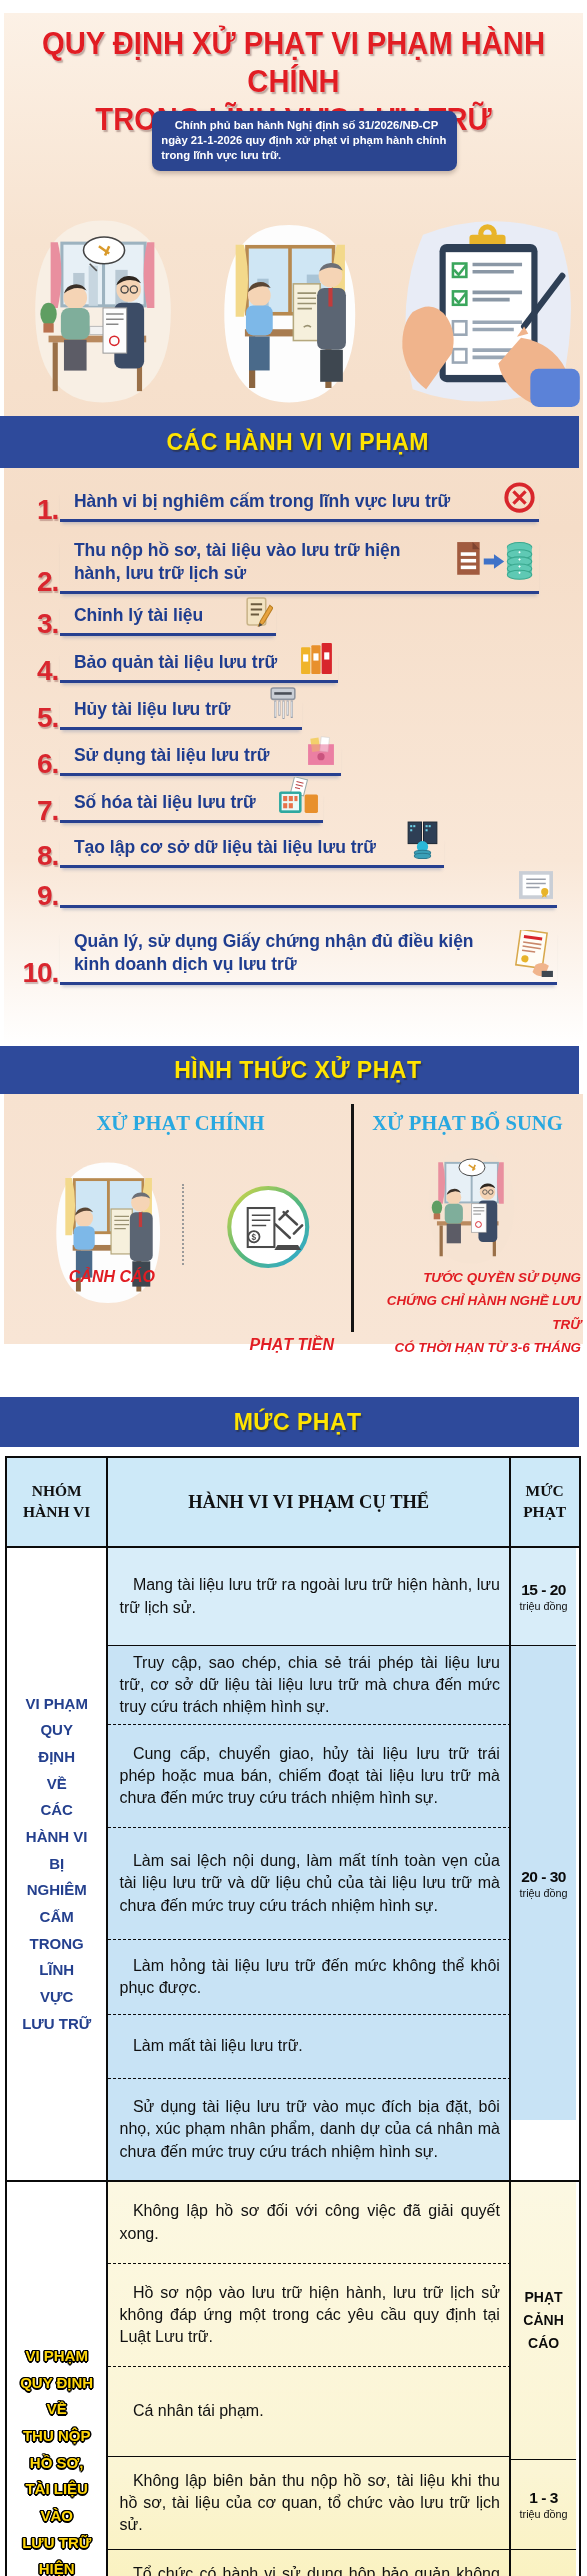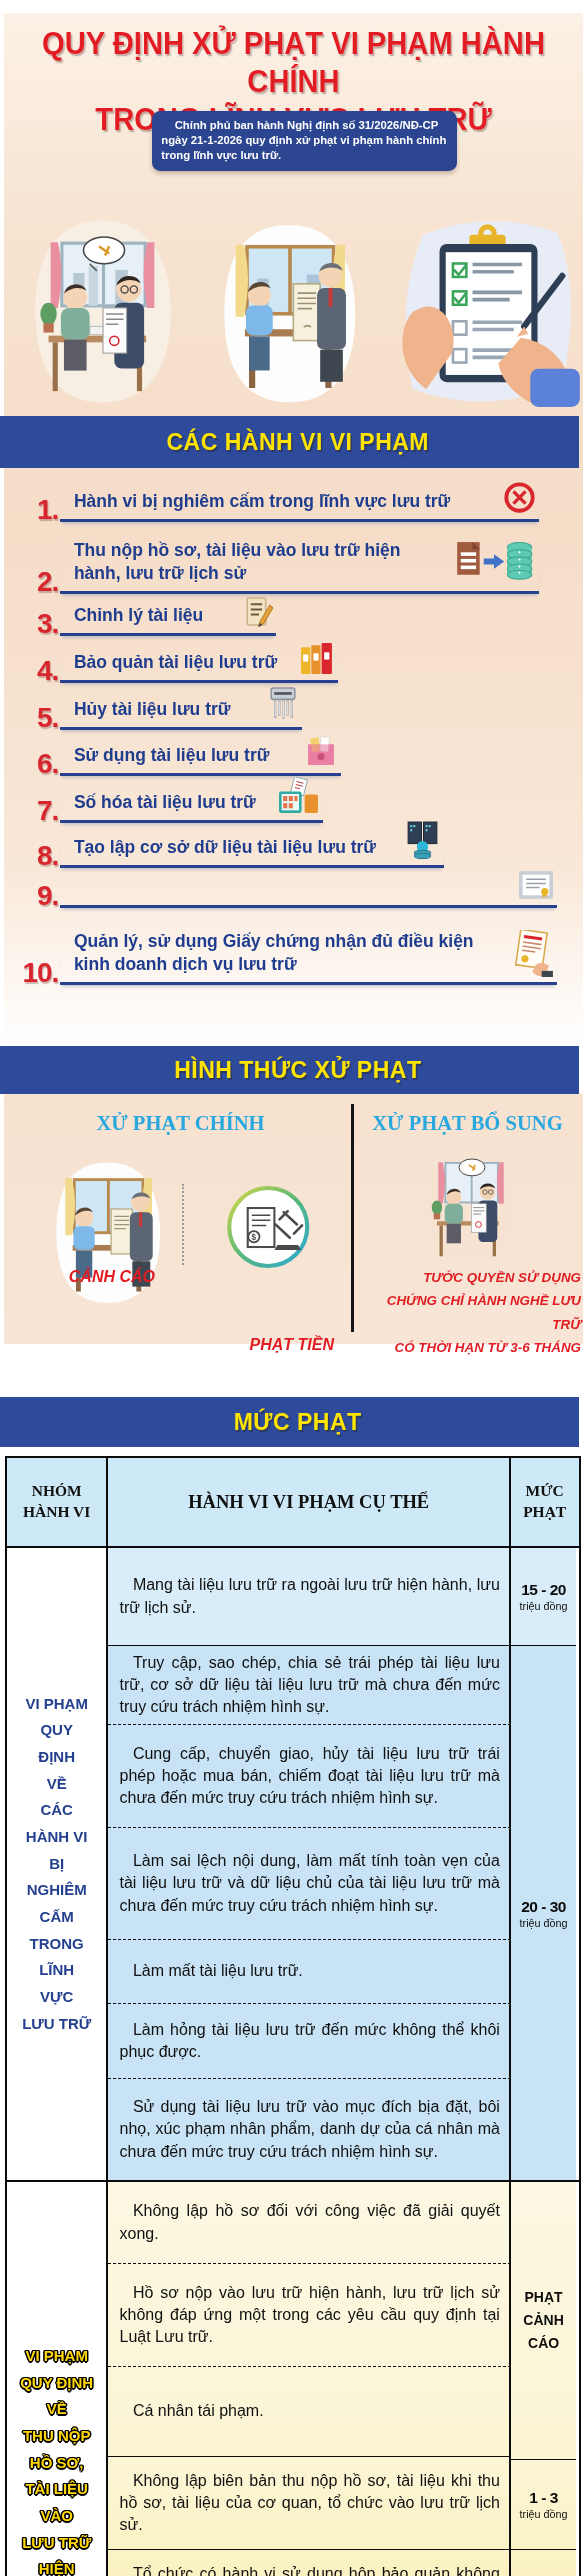--- a/index.html
+++ b/index.html
@@ -500,36 +500,36 @@
           </div>
         <div class="t-row r-blue-b bd-dash" style="height:79px">
             <p>Truy cập, sao chép, chia sẻ trái phép tài liệu lưu trữ, cơ sở dữ liệu tài liệu lưu trữ mà chưa đến mức truy cứu trách nhiệm hình sự.</p>
           </div>
         <div class="t-row r-blue-b bd-dash" style="height:103px">
             <p>Cung cấp, chuyển giao, hủy tài liệu lưu trữ trái phép hoặc mua bán, chiếm đoạt tài liệu lưu trữ mà chưa đến mức truy cứu trách nhiệm hình sự.</p>
           </div>
         <div class="t-row r-blue-b bd-dash" style="height:112px">
             <p>Làm sai lệch nội dung, làm mất tính toàn vẹn của tài liệu lưu trữ và dữ liệu chủ của tài liệu lưu trữ mà chưa đến mức truy cứu trách nhiệm hình sự.</p>
           </div>
+        <div class="t-row r-blue-b bd-dash" style="height:75px">
+            <p>Làm hỏng tài liệu lưu trữ đến mức không thể khôi phục được.</p>
+          </div>
         <div class="t-row r-blue-b bd-dash" style="height:64px">
             <p>Làm mất tài liệu lưu trữ.</p>
-          </div>
-        <div class="t-row r-blue-b bd-dash" style="height:75px">
-            <p>Làm hỏng tài liệu lưu trữ đến mức không thể khôi phục được.</p>
           </div>
         <div class="t-row r-blue-b" style="height:101px">
             <p>Sử dụng tài liệu lưu trữ vào mục đích bịa đặt, bôi nhọ, xúc phạm nhân phẩm, danh dự của cá nhân mà chưa đến mức truy cứu trách nhiệm hình sự.</p>
           </div>
       </div>
       <div class="g-fines">
         <div class="fine-cell r-blue-a bd-solid" style="height:98px">
           <b>15 - 20</b>
           <i>triệu đồng</i>
         </div>
-        <div class="fine-cell r-blue-b" style="height:534px">
+        <div class="fine-cell r-blue-b" style="height:474px">
           <b>20 - 30</b>
           <i>triệu đồng</i>
         </div>
       </div>
     </div>
 
     <div class="t-group g2">
       <div class="g-label lbl-yellow prelines">VI PHẠM
 QUY ĐỊNH
 VỀ

